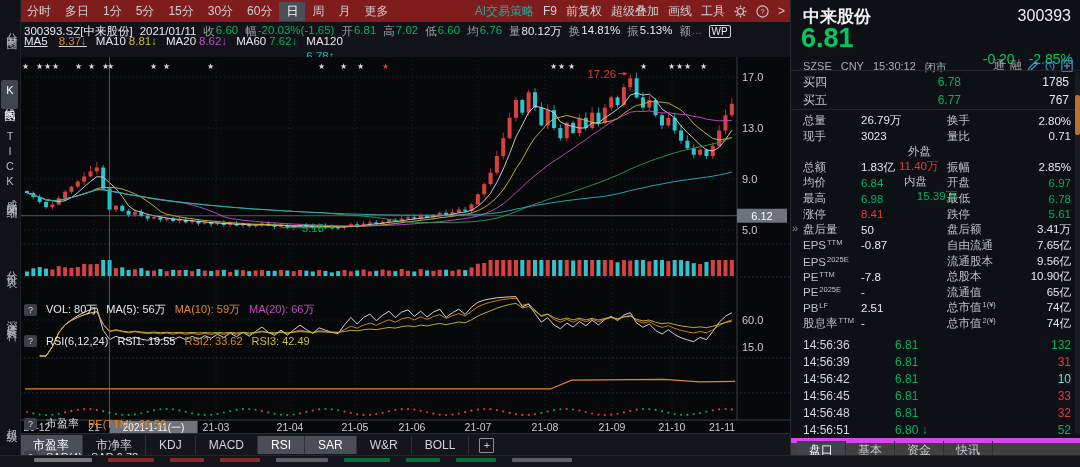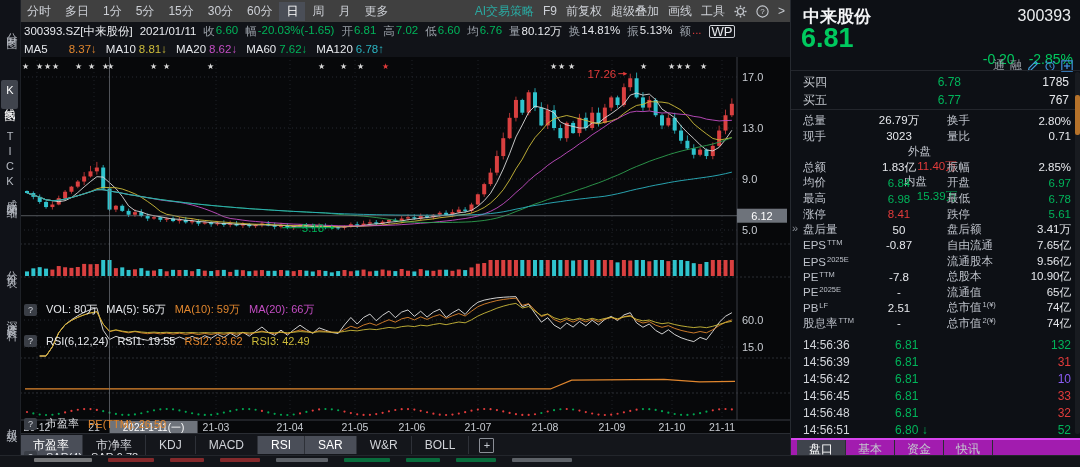--- a/index.html
+++ b/index.html
@@ -5,21 +5,21 @@
   html,body{margin:0;padding:0;background:#000;}
   #root{position:relative;width:1080px;height:467px;background:#0c0e12;overflow:hidden;
         font-family:"Liberation Sans","DejaVu Sans",sans-serif;color:#d6d8dc;font-size:11px;}
   
   #sidebar{position:absolute;left:0;top:0;width:20px;height:467px;background:#101218;border-right:1px solid #1e2127;z-index:5;}
   .side-item{position:absolute;left:4px;writing-mode:vertical-rl;text-orientation:upright;
              font-size:11px;letter-spacing:3px;color:#b6bac2;cursor:pointer;}
   .side-item.sel{background:#40444d;color:#fff;padding:4px 1px;border-radius:2px;left:1px;}
   
   #main{position:absolute;left:20px;top:0;width:770px;height:455px;}
-  #tb1{height:22px;background:#404040;display:flex;align-items:center;font-size:12px;}
+  #tb1{height:22px;background:#7f1d1d;display:flex;align-items:center;font-size:12px;}
   .ptab{padding:1px 7px;color:#cdd0d6;cursor:pointer;white-space:nowrap;}
   .ptab.sel{background:#4a4e57;color:#fff;}
   #tb1-right{margin-left:auto;display:flex;align-items:center;gap:9px;padding-right:5px;}
   .titem{color:#cdd0d6;white-space:nowrap;cursor:pointer;}
   #tb2{height:18px;background:#111318;display:flex;align-items:center;font-size:11.5px;gap:7px;padding-left:4px;white-space:nowrap;}
   .fk{color:#9aa0a8;}
   .fpair{display:flex;gap:1px;}
   #tb3{height:17px;background:#111318;display:flex;align-items:center;font-size:11.5px;gap:9px;padding-left:4px;}
   #tb3-right{margin-left:auto;display:flex;align-items:center;gap:4px;padding-right:6px;}
   #range-text{color:#dfe2e6;text-decoration:underline;cursor:pointer;}
@@ -46,40 +46,40 @@
   .rp-meta{position:absolute;left:12px;top:60px;font-size:11px;color:#a9adb6;display:flex;gap:9px;}
   .rp-flags{position:absolute;right:8px;top:57px;display:flex;gap:5px;align-items:center;font-size:12px;color:#9aa0a8;}
   .rp-hr{position:absolute;left:0;width:290px;border-top:1px solid #23262c;}
   .ob-row{position:absolute;left:12px;right:12px;height:18px;font-size:12px;display:flex;align-items:center;}
   .ob-l{width:74px;color:#c2c6cc;}
   .ob-p{width:84px;text-align:right;color:#00b45a;}
   .ob-q{flex:1;text-align:right;color:#e6e8ec;}
   .st-row{position:absolute;left:12px;right:10px;height:15px;font-size:11.5px;display:flex;align-items:center;}
   .st-l{width:58px;color:#bdc1c9;white-space:nowrap;}
   .st-l2{width:66px;color:#bdc1c9;white-space:nowrap;}
-  .st-v{width:76px;text-align:center;color:#e6e8ec;white-space:nowrap;}
+  .st-v{width:76px;text-align:left;color:#e6e8ec;white-space:nowrap;}
   .st-v2{flex:1;text-align:right;color:#e6e8ec;white-space:nowrap;}
   .st-gap{width:10px;}
   .sup{font-size:7.5px;position:relative;top:-4px;margin-left:1px;}
   .tk-row{position:absolute;left:12px;right:10px;height:17px;font-size:12px;display:flex;align-items:center;}
   .tk-t{width:92px;color:#d2d5da;}
   .tk-p{width:72px;color:#00b45a;}
   .tk-v{flex:1;text-align:right;}
-  #rp-tabs{position:absolute;left:0;top:438px;width:290px;height:20px;background:#a21caf;border-top:2px solid #d946ef;
+  #rp-tabs{position:absolute;left:0;top:438px;width:290px;height:20px;background:#404040;border-top:5px solid #d946ef;
            display:flex;font-size:12px;align-items:center;padding-left:6px;box-sizing:border-box;}
   .rtab{padding:1px 12px;color:#c2c6cc;border-right:1px solid #2a2d33;cursor:pointer;}
   .rtab.act{background:#3f434c;color:#fff;}
   .rp-scroll{position:absolute;right:1px;top:72px;width:5px;height:362px;background:#181b20;border-radius:2px;}
   .rp-thumb{position:absolute;right:0;top:23px;width:5px;height:40px;background:#b5722a;border-radius:2px;cursor:pointer;}
   .rp-collapse{position:absolute;left:1px;top:222px;font-size:11px;color:#8a8e96;cursor:pointer;}
   
   #footer{position:absolute;left:0;bottom:0;width:1080px;height:12px;background:#13151a;border-top:1px solid #23262c;
           display:flex;gap:16px;align-items:flex-start;padding:2px 0 0 34px;box-sizing:border-box;z-index:6;}
   .blip{height:4px;border-radius:1px;opacity:.55;}
-  .wp{border:1px solid #cfd2d8;border-radius:2px;color:#e8eaee;font-size:13px;padding:0 2px;height:11px;line-height:11px;}
+  .wp{border:1px solid #cfd2d8;border-radius:2px;color:#e8eaee;font-size:10px;padding:0 2px;height:11px;line-height:11px;}
   .ico{display:inline-flex;align-items:center;justify-content:center;cursor:pointer;}
 </style>
 </head>
 <body>
 
 <div id="root">
 
   <div id="sidebar">
       <div class="side-item" style="top: 24px;">分时图</div>
       <div class="side-item sel" style="top: 80px;">K线图</div>
@@ -180,37 +180,37 @@
           <span class="fpair">
             <span class="fk">额</span>
             <span style="color: rgb(226, 59, 59);">...</span>
           </span>
         </span>
       <span class="wp">WP</span>
     </div>
 
     <div id="tb3">
       <span id="ma-items" style="display:flex;gap:9px;">
-          <span class="fpair" style="gap: 21px;">
+          <span class="fpair" style="gap: 11px; text-decoration: underline;">
             <span style="color: rgb(230, 232, 236);">MA5</span>
             <span style="color: rgb(224, 134, 46);">8.37↓</span>
           </span>
           <span class="fpair" style="gap: 3px;">
             <span style="color: rgb(230, 232, 236);">MA10</span>
             <span style="color: rgb(205, 187, 58);">8.81↓</span>
           </span>
           <span class="fpair" style="gap: 3px;">
             <span style="color: rgb(230, 232, 236);">MA20</span>
             <span style="color: rgb(196, 78, 196);">8.62↓</span>
           </span>
           <span class="fpair" style="gap: 3px;">
             <span style="color: rgb(230, 232, 236);">MA60</span>
             <span style="color: rgb(0, 180, 90);">7.62↓</span>
           </span>
-          <span class="fpair" style="gap: 3px;">
+          <span class="fpair" style="gap: 3px; flex-direction: column;">
             <span style="color: rgb(230, 232, 236);">MA120</span>
             <span style="color: rgb(43, 179, 192);">6.78↑</span>
           </span>
         </span>
     </div>
 
     <div id="chartwrap">
       <svg id="chart" width="770" height="376">
           <line x1="17" y1="3" x2="17" y2="363" stroke="#1e2127" stroke-dasharray="1,3"></line>
           <line x1="74" y1="3" x2="74" y2="363" stroke="#1e2127" stroke-dasharray="1,3"></line>
@@ -785,20 +785,26 @@
   </div>
 
   <div id="rightpanel">
     <div class="rp-name">中来股份</div>
     <div class="rp-code">300393</div>
     <div class="rp-price">6.81</div>
     <div class="rp-chg">
       <span>-0.20</span>
       <span>-2.85%</span>
     </div>
+    <div class="rp-meta">
+      <span>SZSE</span>
+      <span>CNY</span>
+      <span>15:30:12</span>
+      <span>闭市</span>
+    </div>
     <div class="rp-flags">
       <span>通</span>
       <span>融</span>
       <span class="ico">
         <svg width="12" height="12" viewBox="0 0 12 12">
             <path d="M1.5 10.5 L2 8 L8.5 1.5 L10.5 3.5 L4 10 Z" fill="none" stroke="#3f9fd8" stroke-width="1.2"></path>
           </svg>
       </span>
       <span class="ico">
         <svg width="12" height="12" viewBox="0 0 12 12">
@@ -938,21 +944,21 @@
           <span class="tk-v" style="color: rgb(0, 180, 90);">132</span>
         </div>
         <div class="tk-row" style="top: 353px;">
           <span class="tk-t">14:56:39</span>
           <span class="tk-p">6.81</span>
           <span class="tk-v" style="color: rgb(226, 59, 59);">31</span>
         </div>
         <div class="tk-row" style="top: 370px;">
           <span class="tk-t">14:56:42</span>
           <span class="tk-p">6.81</span>
-          <span class="tk-v" style="color: #8b5cf6;">10</span>
+          <span class="tk-v" style="color: #5eead4;">10</span>
         </div>
         <div class="tk-row" style="top: 387px;">
           <span class="tk-t">14:56:45</span>
           <span class="tk-p">6.81</span>
           <span class="tk-v" style="color: rgb(226, 59, 59);">33</span>
         </div>
         <div class="tk-row" style="top: 404px;">
           <span class="tk-t">14:56:48</span>
           <span class="tk-p">6.81</span>
           <span class="tk-v" style="color: rgb(226, 59, 59);">32</span>

